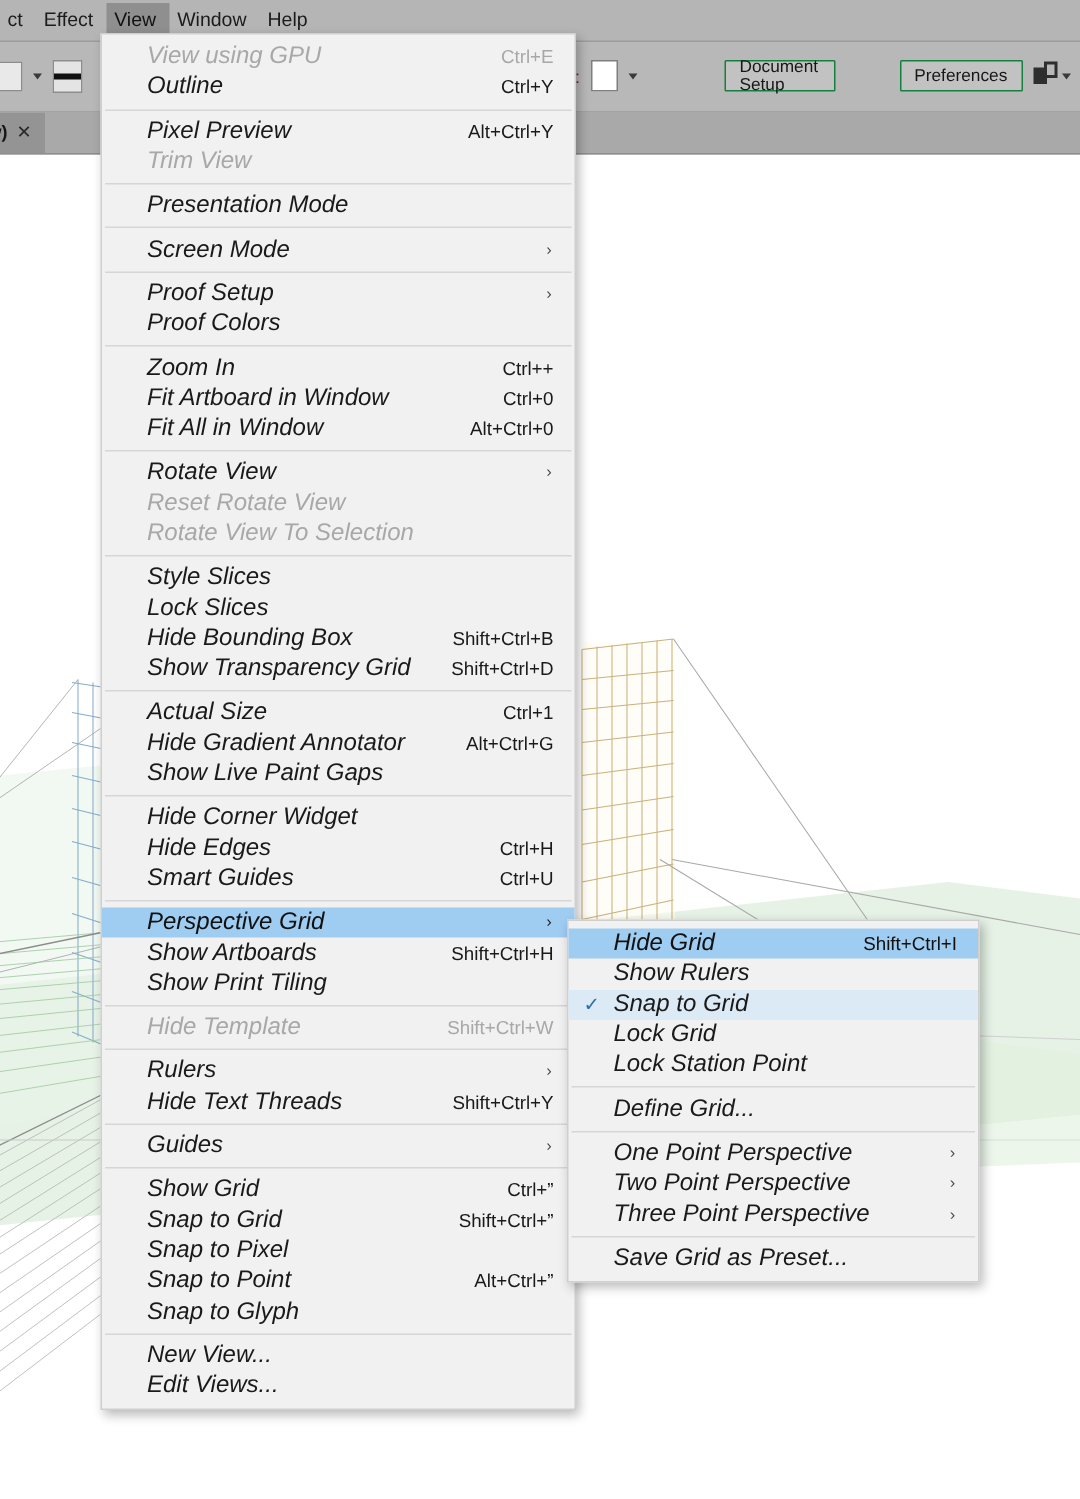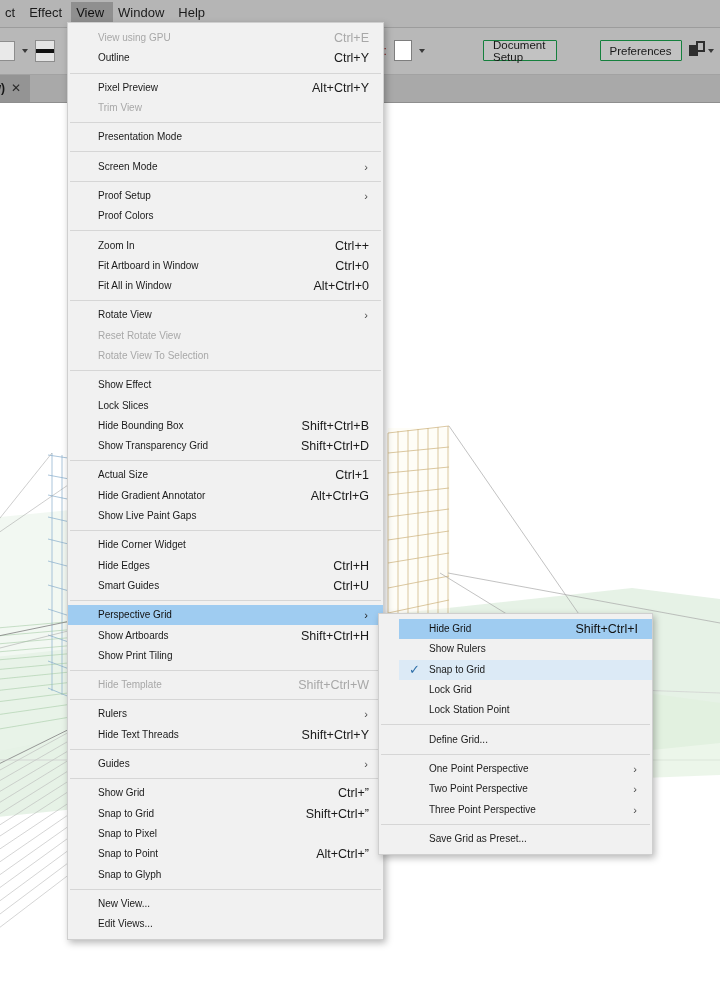--- a/index.html
+++ b/index.html
@@ -87,22 +87,22 @@
     padding:5px 0 5px 0;
     box-sizing:border-box;
   }
   #view-menu{left:67px;top:22px;width:317px;}
   #pg-submenu{left:378px;top:613px;width:275px;}
 
   .mi{
     position:relative;display:flex;align-items:center;height:20.3px;
     padding:0 10px 0 30px;box-sizing:border-box;cursor:default;
   }
-  #pg-submenu .mi{padding-left:30px;margin-left:20px;}
-  .mi-label{font-size:10px;color:#1a1a1a;line-height:20px;white-space:nowrap;}
+  #pg-submenu .mi{padding-left:30px;}
+  .mi-label{font-size:16px;color:#1a1a1a;line-height:20px;white-space:nowrap;font-style:italic;}
   .mi-accel{
     margin-left:auto;font-size:12.5px;color:#1a1a1a;line-height:20px;
     white-space:nowrap;padding-left:18px;padding-right:4px;
   }
   .mi.disabled .mi-label,.mi.disabled .mi-accel{color:#a8a8a8;}
   .mi.hl{background:#9fccf1;}
   .mi.hl .mi-label,.mi.hl .mi-accel{color:#111;}
   .mi-arrow{
     margin-left:auto;width:10px;text-align:center;font-size:11px;color:#4a4a4a;
     line-height:20px;padding-right:2px;
@@ -366,21 +366,21 @@
         <span class="mi-arrow">›</span>
       </div>
       <div class="mi disabled">
         <span class="mi-label">Reset Rotate View</span>
       </div>
       <div class="mi disabled">
         <span class="mi-label">Rotate View To Selection</span>
       </div>
       <div class="sep"></div>
       <div class="mi">
-        <span class="mi-label">Show Effect</span>
+        <span class="mi-label">Style Slices</span>
       </div>
       <div class="mi">
         <span class="mi-label">Lock Slices</span>
       </div>
       <div class="mi">
         <span class="mi-label">Hide Bounding Box</span>
         <span class="mi-accel">Shift+Ctrl+B</span>
       </div>
       <div class="mi">
         <span class="mi-label">Show Transparency Grid</span>

